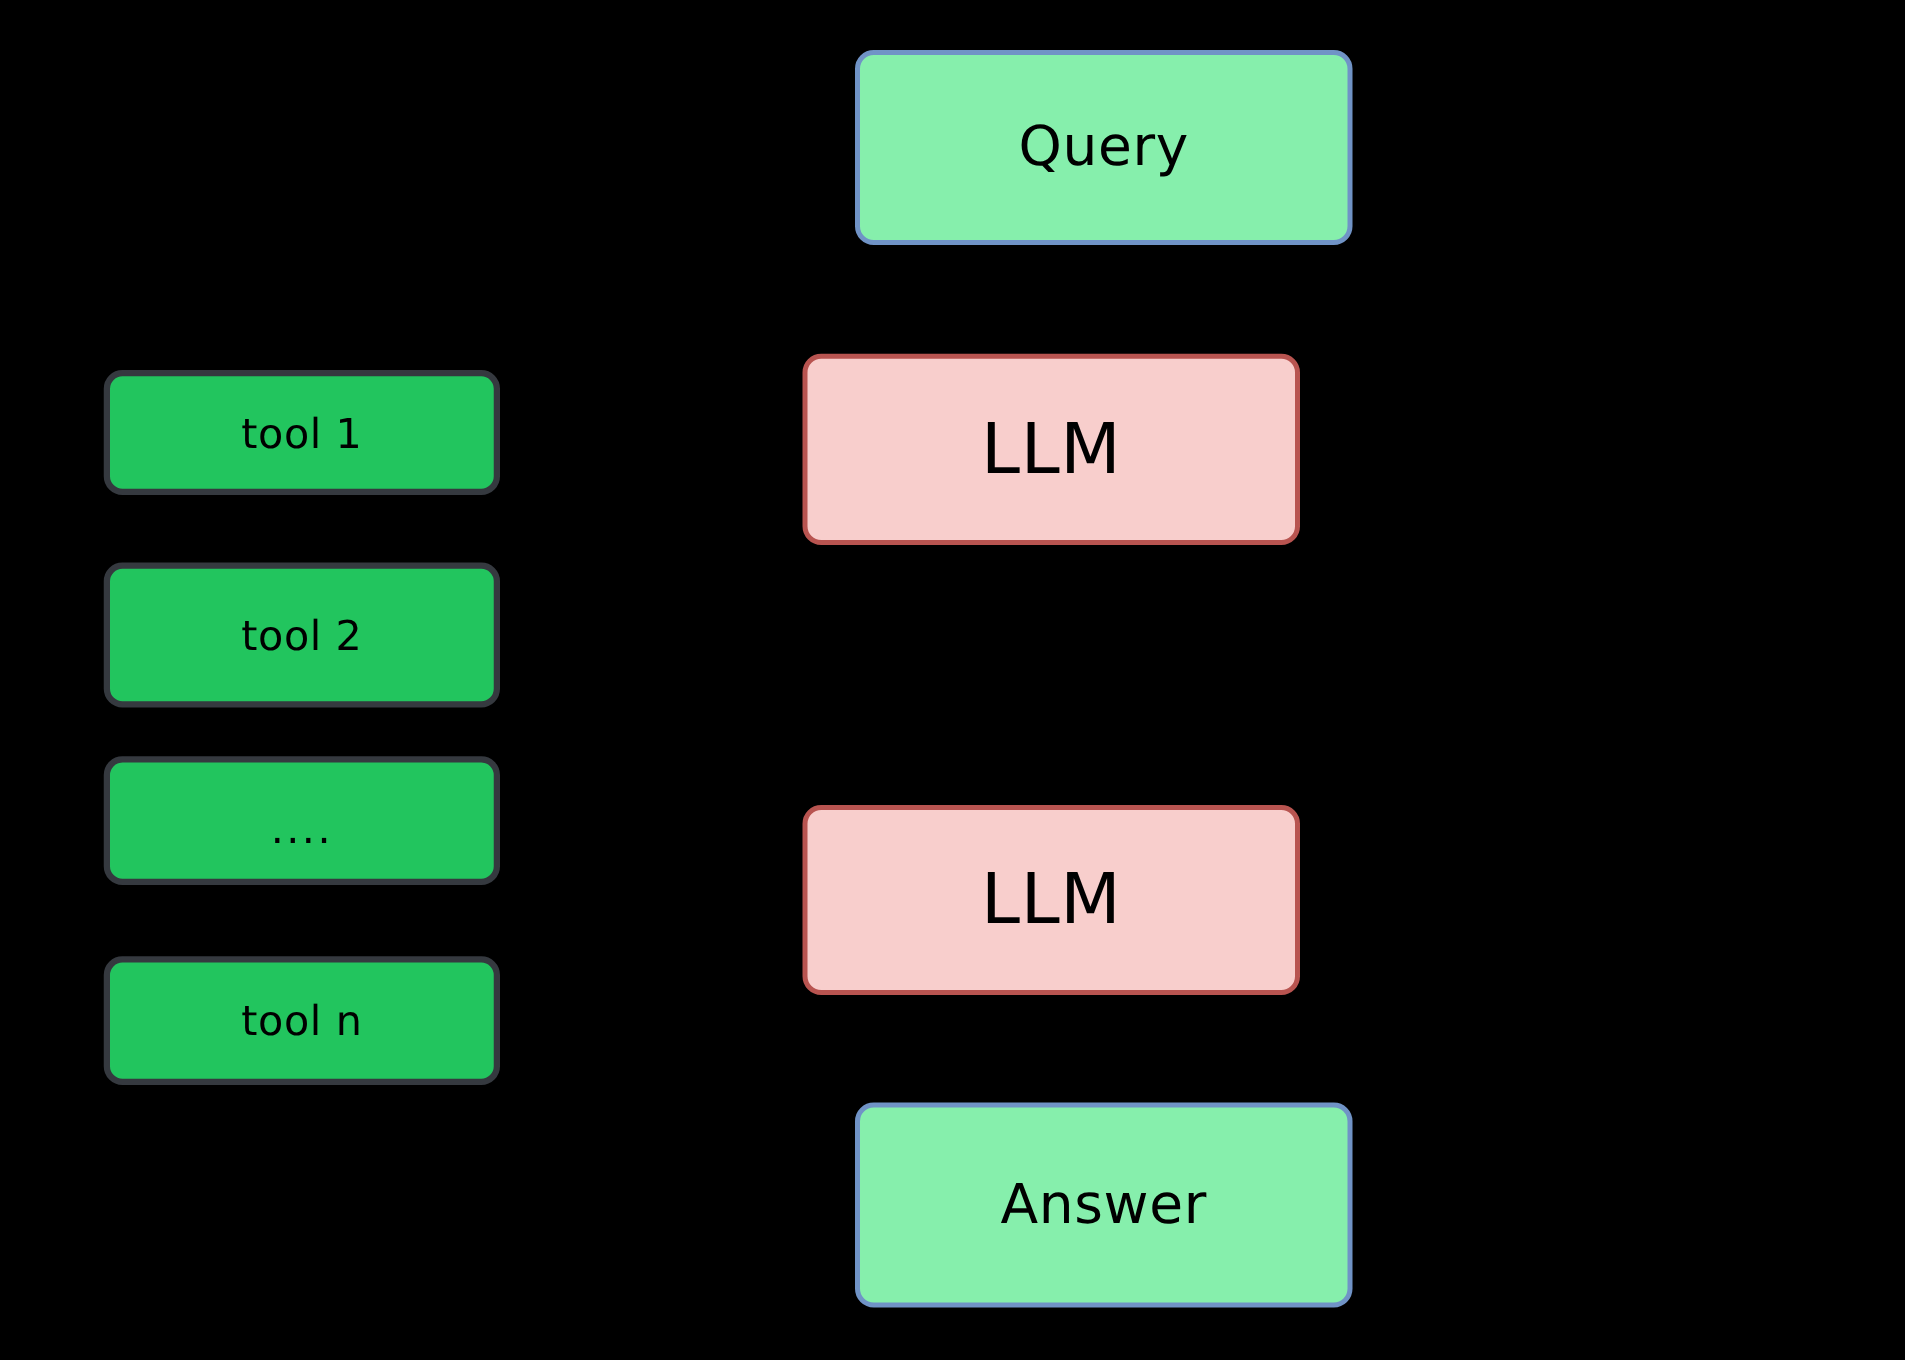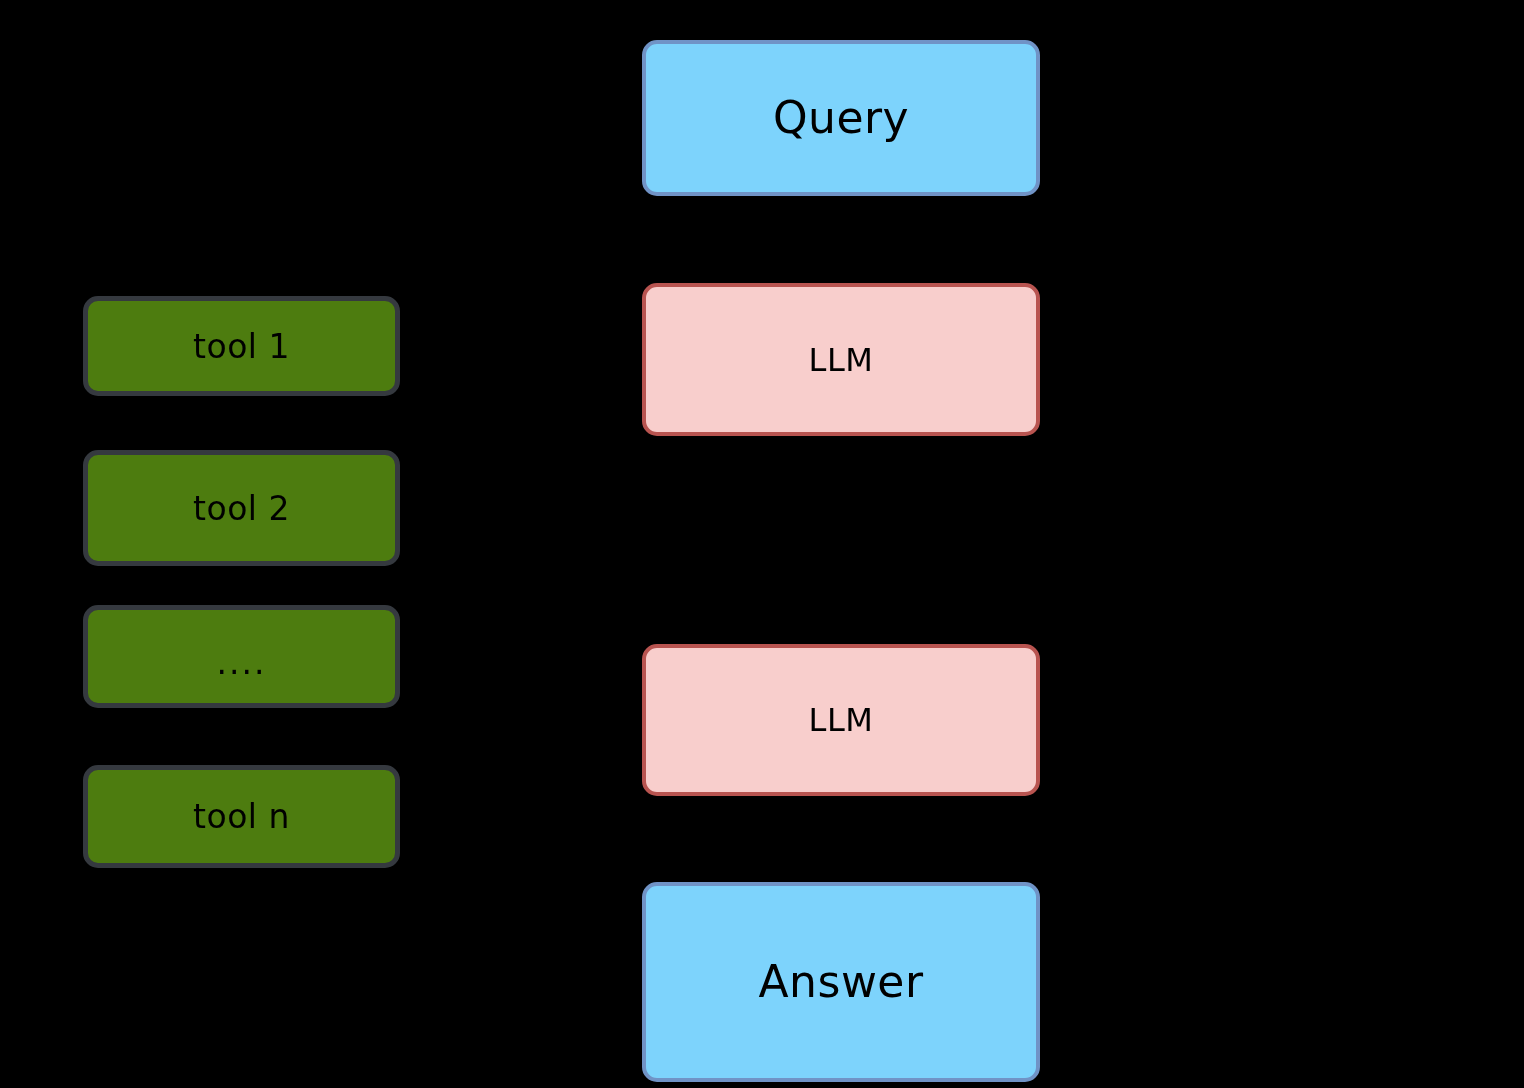--- a/index.html
+++ b/index.html
@@ -37,67 +37,68 @@
     font-family: "DejaVu Sans", sans-serif;
     font-weight: 400;
     color: #000000;
     letter-spacing: 0.5px;
     line-height: 1;
     white-space: nowrap;
   }
 
   
   .node.tool {
-    background: #4d7c0f;
+    background: #22c55e;
     border-color: #35393f;
     border-width: 5px;
     box-shadow: 0 0 0 0 rgba(0,0,0,0);
   }
   .node.tool .label {
     font-size: 33px;
   }
 
   
   .node.tool .label.dots {
     font-size: 33px;
     letter-spacing: 2px;
     position: relative;
     top: 6px;
   }
 
   
   .node.io {
-    background: #7dd3fc;
+    background: #86efac;
     border-color: #7093c6;
     border-width: 4px;
+    margin-left: 42px;
   }
   .node.io .label {
     font-size: 44px;
   }
 
   
   .node.llm {
     background: #f8cecc;
     border-color: #b85450;
     border-width: 4px;
   }
   .node.llm .label {
-    font-size: 32px;
+    font-size: 56px;
   }
 
   
   #tool-1      { left: 83px;  top: 296px; width: 317px; height: 100px; }
   #tool-2      { left: 83px;  top: 450px; width: 317px; height: 116px; }
   #tool-dots   { left: 83px;  top: 605px; width: 317px; height: 103px; }
   #tool-n      { left: 83px;  top: 765px; width: 317px; height: 103px; text-align: right; }
 
   #node-query  { left: 642px; top: 40px;  width: 398px; height: 156px; }
   #node-llm-1  { left: 642px; top: 283px; width: 398px; height: 153px; }
   #node-llm-2  { left: 642px; top: 644px; width: 398px; height: 152px; }
-  #node-answer { left: 642px; top: 882px; width: 398px; height: 200px; }
+  #node-answer { left: 642px; top: 882px; width: 398px; height: 164px; }
 </style>
 </head>
 <body>
 
 <div id="canvas">
 
   <div class="node tool" id="tool-1">
     <span class="label">tool 1</span>
   </div>
 

